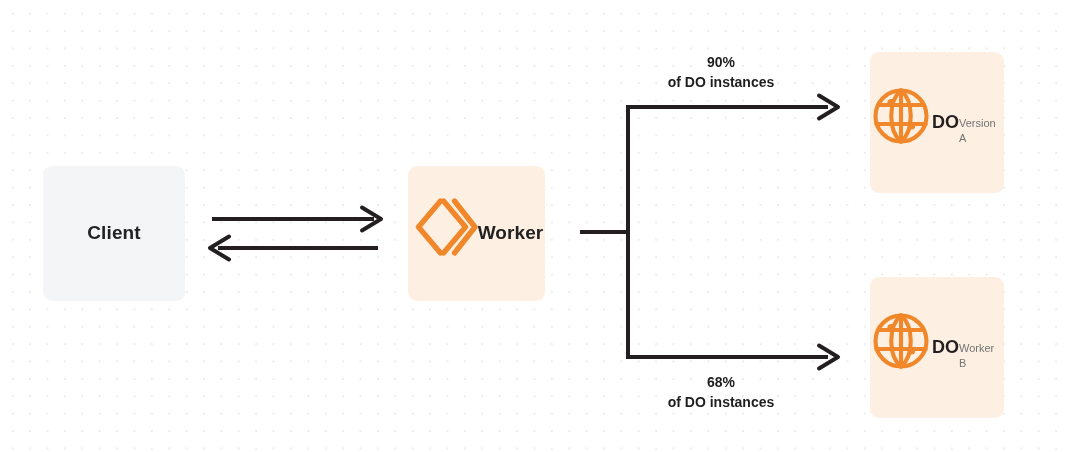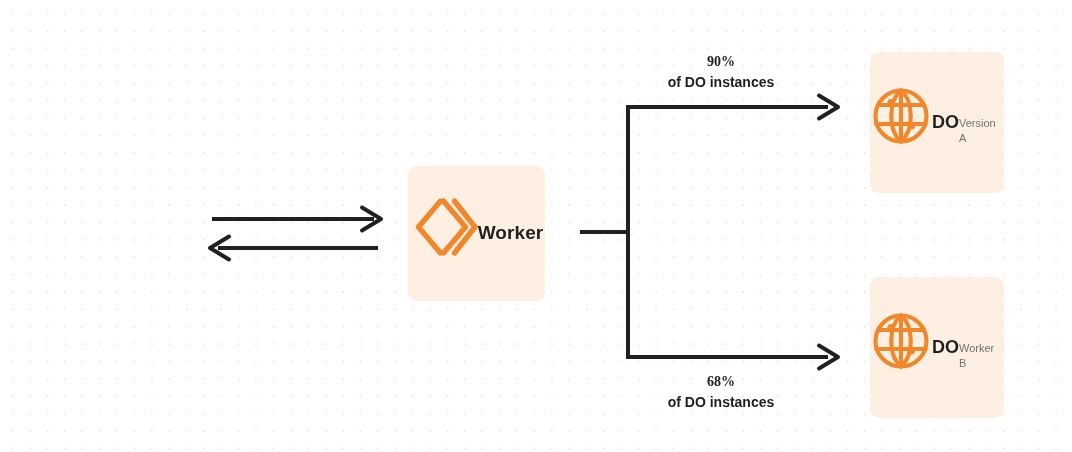--- a/index.html
+++ b/index.html
@@ -115,21 +115,21 @@
   .edge-label-top {
     left: 625px;
     top: 52px;
     width: 192px;
   }
   .edge-label-bottom {
     left: 625px;
     top: 372px;
     width: 192px;
   }
-  .edge-label .pct { display: block; font-family: Liberation Serif, serif; }
+  .edge-label .pct { display: block; }
   .edge-label .desc { display: block; }
 </style>
 </head>
 <body>
 
 <div class="canvas">
 
   <svg class="wire" viewBox="0 0 1072 452" width="1072" height="452">
     <defs>
       <marker id="arrowRight" viewBox="0 0 12 12" refX="9.6" refY="6" markerWidth="7.2" markerHeight="7.2" orient="auto-start-reverse">
@@ -166,20 +166,23 @@
   <div class="edge-label edge-label-top">
     <span class="pct">90%</span>
     <span class="desc">of DO instances</span>
   </div>
 
   <div class="edge-label edge-label-bottom">
     <span class="pct">68%</span>
     <span class="desc">of DO instances</span>
   </div>
 
+  <div class="node node-client">
+    <span class="node-label">Client</span>
+  </div>
 
   <div class="node node-worker">
     <span class="icon-worker">
       <svg viewBox="0 0 68 62" width="68" height="62">
         <g fill="none" stroke="#f0872a" stroke-width="5.4" stroke-linecap="round" stroke-linejoin="round">
           <path d="M 30.5 5 L 8.5 31 L 30.5 57"></path>
           <path d="M 33.5 5 L 55.5 31 L 33.5 57"></path>
           <path d="M 44.5 5 L 65 31 L 44.5 57"></path>
         </g>
       </svg>

